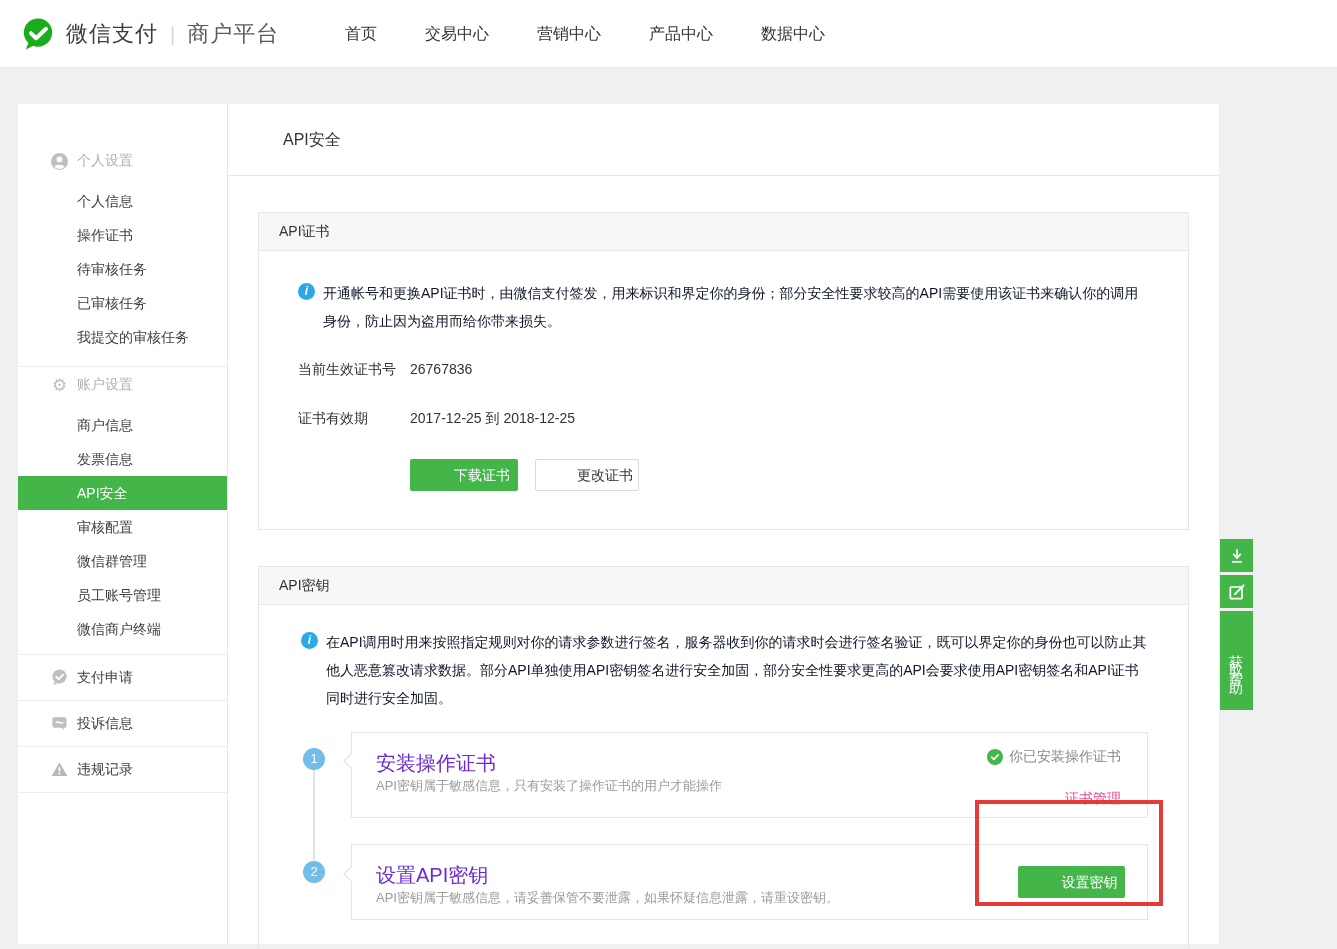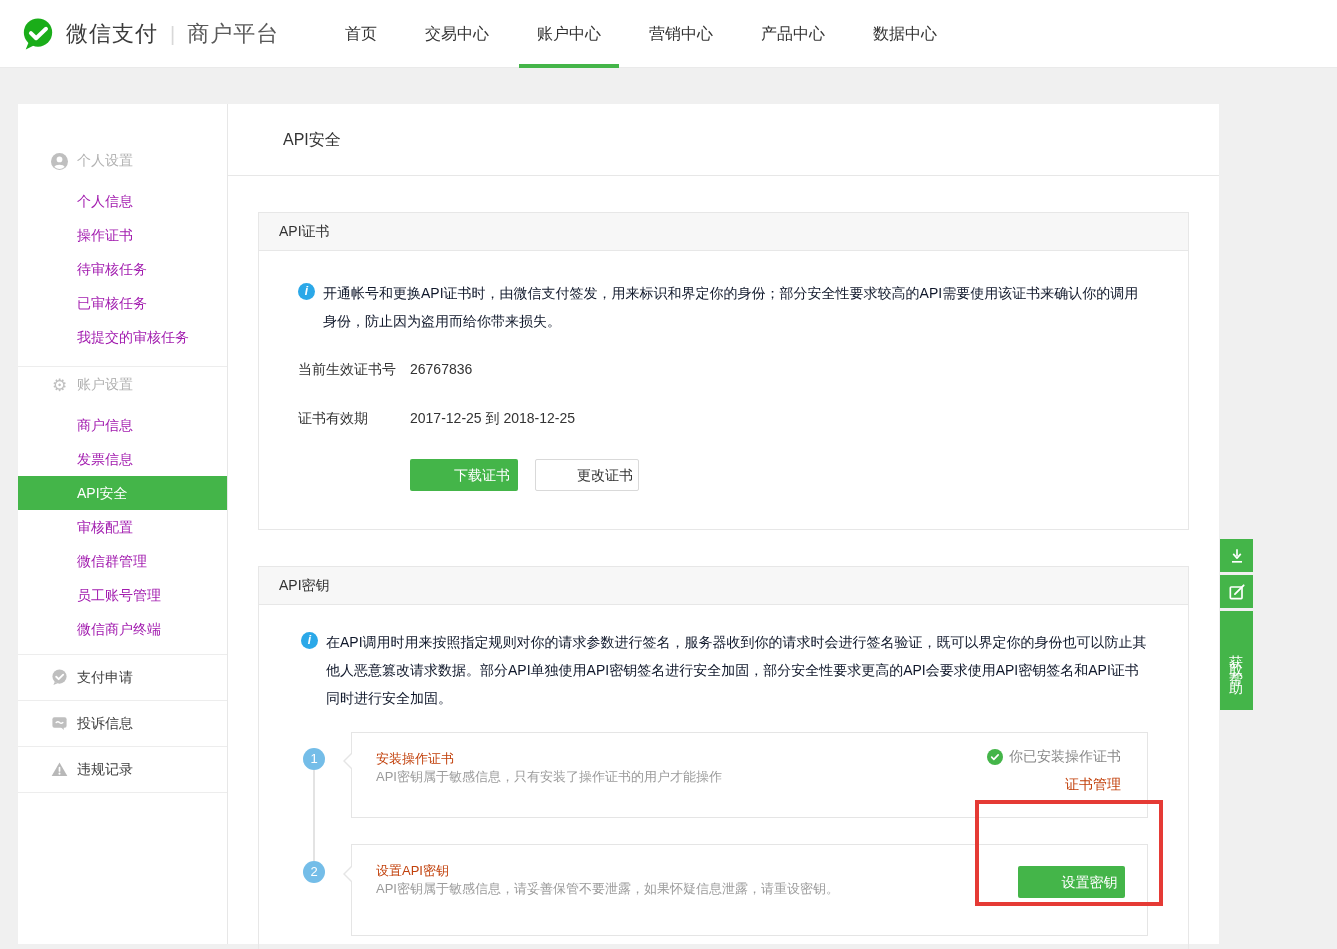--- a/index.html
+++ b/index.html
@@ -28,21 +28,21 @@
   
   .sidebar { width:210px; border-right:1px solid #e7e7e7; flex:none; }
   .side-group1 { padding-top:40px; padding-bottom:12px; border-bottom:1px solid #ededed; }
   .side-group2 { padding-top:1px; padding-bottom:8px; border-bottom:1px solid #ededed; }
   .group-head { height:34px; display:flex; align-items:center; padding-left:33px;
     color:#b2b2b2; font-size:14px; }
   .group-head .g-icon { width:17px; height:17px; margin-right:9px; display:flex;
     align-items:center; justify-content:center; }
   .gear-glyph { font-family:"DejaVu Sans",sans-serif; font-size:17px; color:#c0c0c0; line-height:1; }
   .side-item { height:34px; line-height:34px; padding-left:59px; font-size:14px;
-    color:#a21caf; cursor:pointer; }
+    color:#404040; cursor:pointer; }
   .side-item.first { margin-top:6px; }
   .side-item.active { background:#44b549; color:#fff; }
   .side-link { height:46px; display:flex; align-items:center; padding-left:33px;
     font-size:14px; color:#404040; border-bottom:1px solid #ededed; cursor:pointer; }
   .side-link .g-icon { width:17px; height:17px; margin-right:9px; }
 
   
   .main { flex:1; position:relative; }
   .page-title { height:72px; line-height:72px; padding-left:55px; font-size:16px;
     color:#333; border-bottom:1px solid #e7e7e7; }
@@ -69,28 +69,28 @@
   .key-info { position:absolute; left:42px; top:23px; right:40px; display:flex; }
   .step-circle { position:absolute; left:44px; width:22px; height:22px; border-radius:50%;
     background:#74bde8; color:#fff; font-size:13px; text-align:center; line-height:22px; }
   .step-line { position:absolute; left:54px; top:165px; width:2px; height:91px; background:#e3e3e3; }
   .step-box { position:absolute; left:92px; width:797px; background:#fff;
     border:1px solid #e5e5e5; }
   .notch { position:absolute; left:-9px; width:0; height:0;
     border:9px solid transparent; border-right-color:#e5e5e5; border-left-width:0; }
   .notch::after { content:""; position:absolute; left:1.5px; top:-8px; width:0; height:0;
     border:8px solid transparent; border-right-color:#fff; border-left-width:0; }
-  .step-title { font-size:13px; color:#c2410c; }
+  .step-title { font-size:20px; color:#6d28d9; }
   .step-desc { font-size:13px; color:#9b9b9b; }
   .step-box .txt { padding:17px 0 0 24px; }
   .status-wrap { position:absolute; right:26px; top:15px; text-align:right; }
   .status-line { display:flex; align-items:center; font-size:14px; color:#888;padding-left:36px; }
   .check-icon { width:16px; height:16px; border-radius:50%; background:#44b549;
     margin-right:6px; display:inline-flex; align-items:center; justify-content:center; }
-  .link-blue { display:inline-block; margin-top:10px; font-size:14px; color:#c2410c;
+  .link-blue { display:inline-block; margin-top:24px; font-size:14px; color:#ec4899;
     cursor:pointer; text-decoration:none;text-align:center; }
   .setkey-btn { position:absolute; right:22px; top:21px; width:107px; }
 
   
   .annotation-rect { position:absolute; left:975px; top:800px; width:188px; height:106px;
     border:4px solid #e53a35; z-index:10; pointer-events:none; }
 
   
   .help-widget { position:absolute; left:1220px; top:539px; width:33px; z-index:6; }
   .help-btn { width:33px; background:#44b549; color:#fff; display:flex; align-items:center;
@@ -109,21 +109,20 @@
       <path d="M8 27 L5 34.5 L14 30 Z" fill="#1aad19"></path>
       <path d="M10.5 17 l5.5 5.5 l10.5 -10" stroke="#fff" stroke-width="4.2" fill="none" stroke-linecap="round" stroke-linejoin="round"></path>
     </svg>
     <span class="brand-name">微信支付</span>
     <span class="brand-sep">|</span>
     <span class="brand-product">商户平台</span>
   </div>
   <div class="topnav">
     <div class="topnav-item">首页</div>
     <div class="topnav-item">交易中心</div>
-    <div class="topnav-item active">账户中心</div>
     <div class="topnav-item">营销中心</div>
     <div class="topnav-item">产品中心</div>
     <div class="topnav-item">数据中心</div>
   </div>
 </div>
 
 <div class="card">
 
   <div class="sidebar">
     <div class="side-group1">
@@ -241,21 +240,21 @@
                 <svg viewBox="0 0 12 12" width="10" height="10">
                     <path d="M2 6.2 l2.6 2.6 l5.2 -5.4" stroke="#fff" stroke-width="2" fill="none" stroke-linecap="round" stroke-linejoin="round"></path>
                   </svg>
               </span>
               <span>你已安装操作证书</span>
             </div>
             <a class="link-blue">证书管理</a>
           </div>
         </div>
 
-        <div class="step-box" style="top:239px; height:92px;">
+        <div class="step-box" style="top:239px; height:76px;">
           <span class="notch" style="top:20px;"></span>
           <div class="txt">
             <div class="step-title">设置API密钥</div>
             <div class="step-desc">API密钥属于敏感信息，请妥善保管不要泄露，如果怀疑信息泄露，请重设密钥。</div>
           </div>
           <button class="btn btn-green setkey-btn">设置密钥</button>
         </div>
       </div>
     </div>
   </div>

